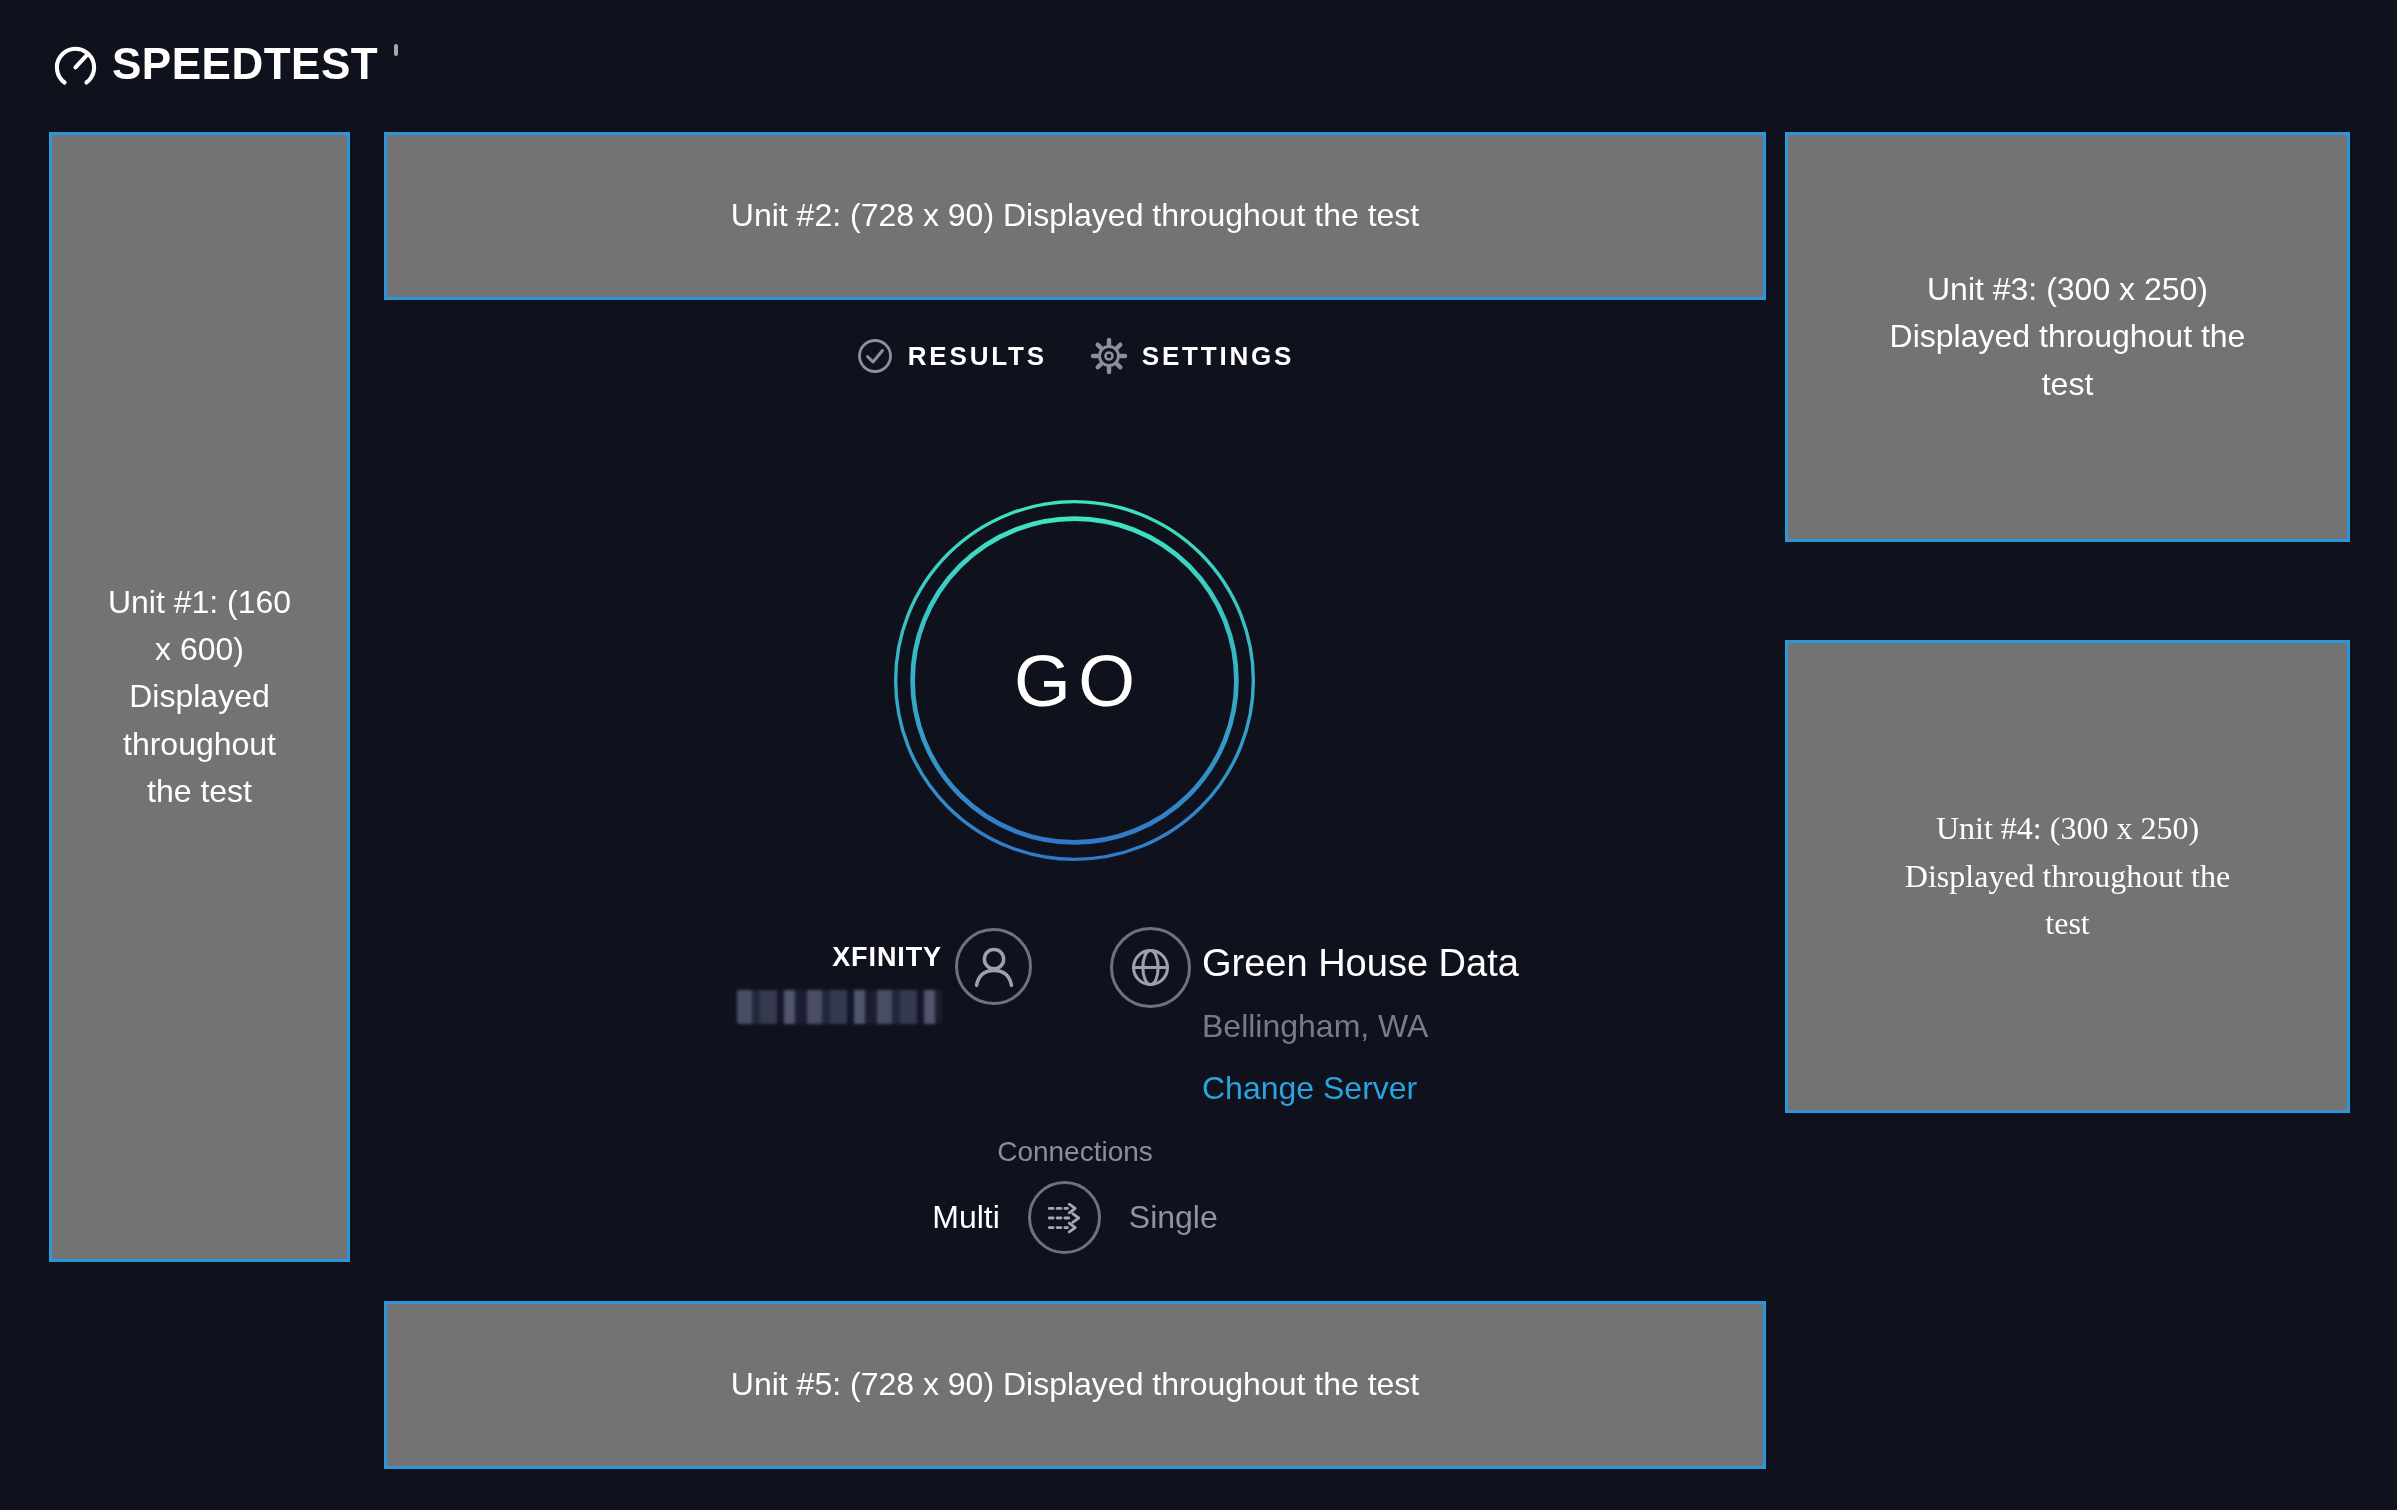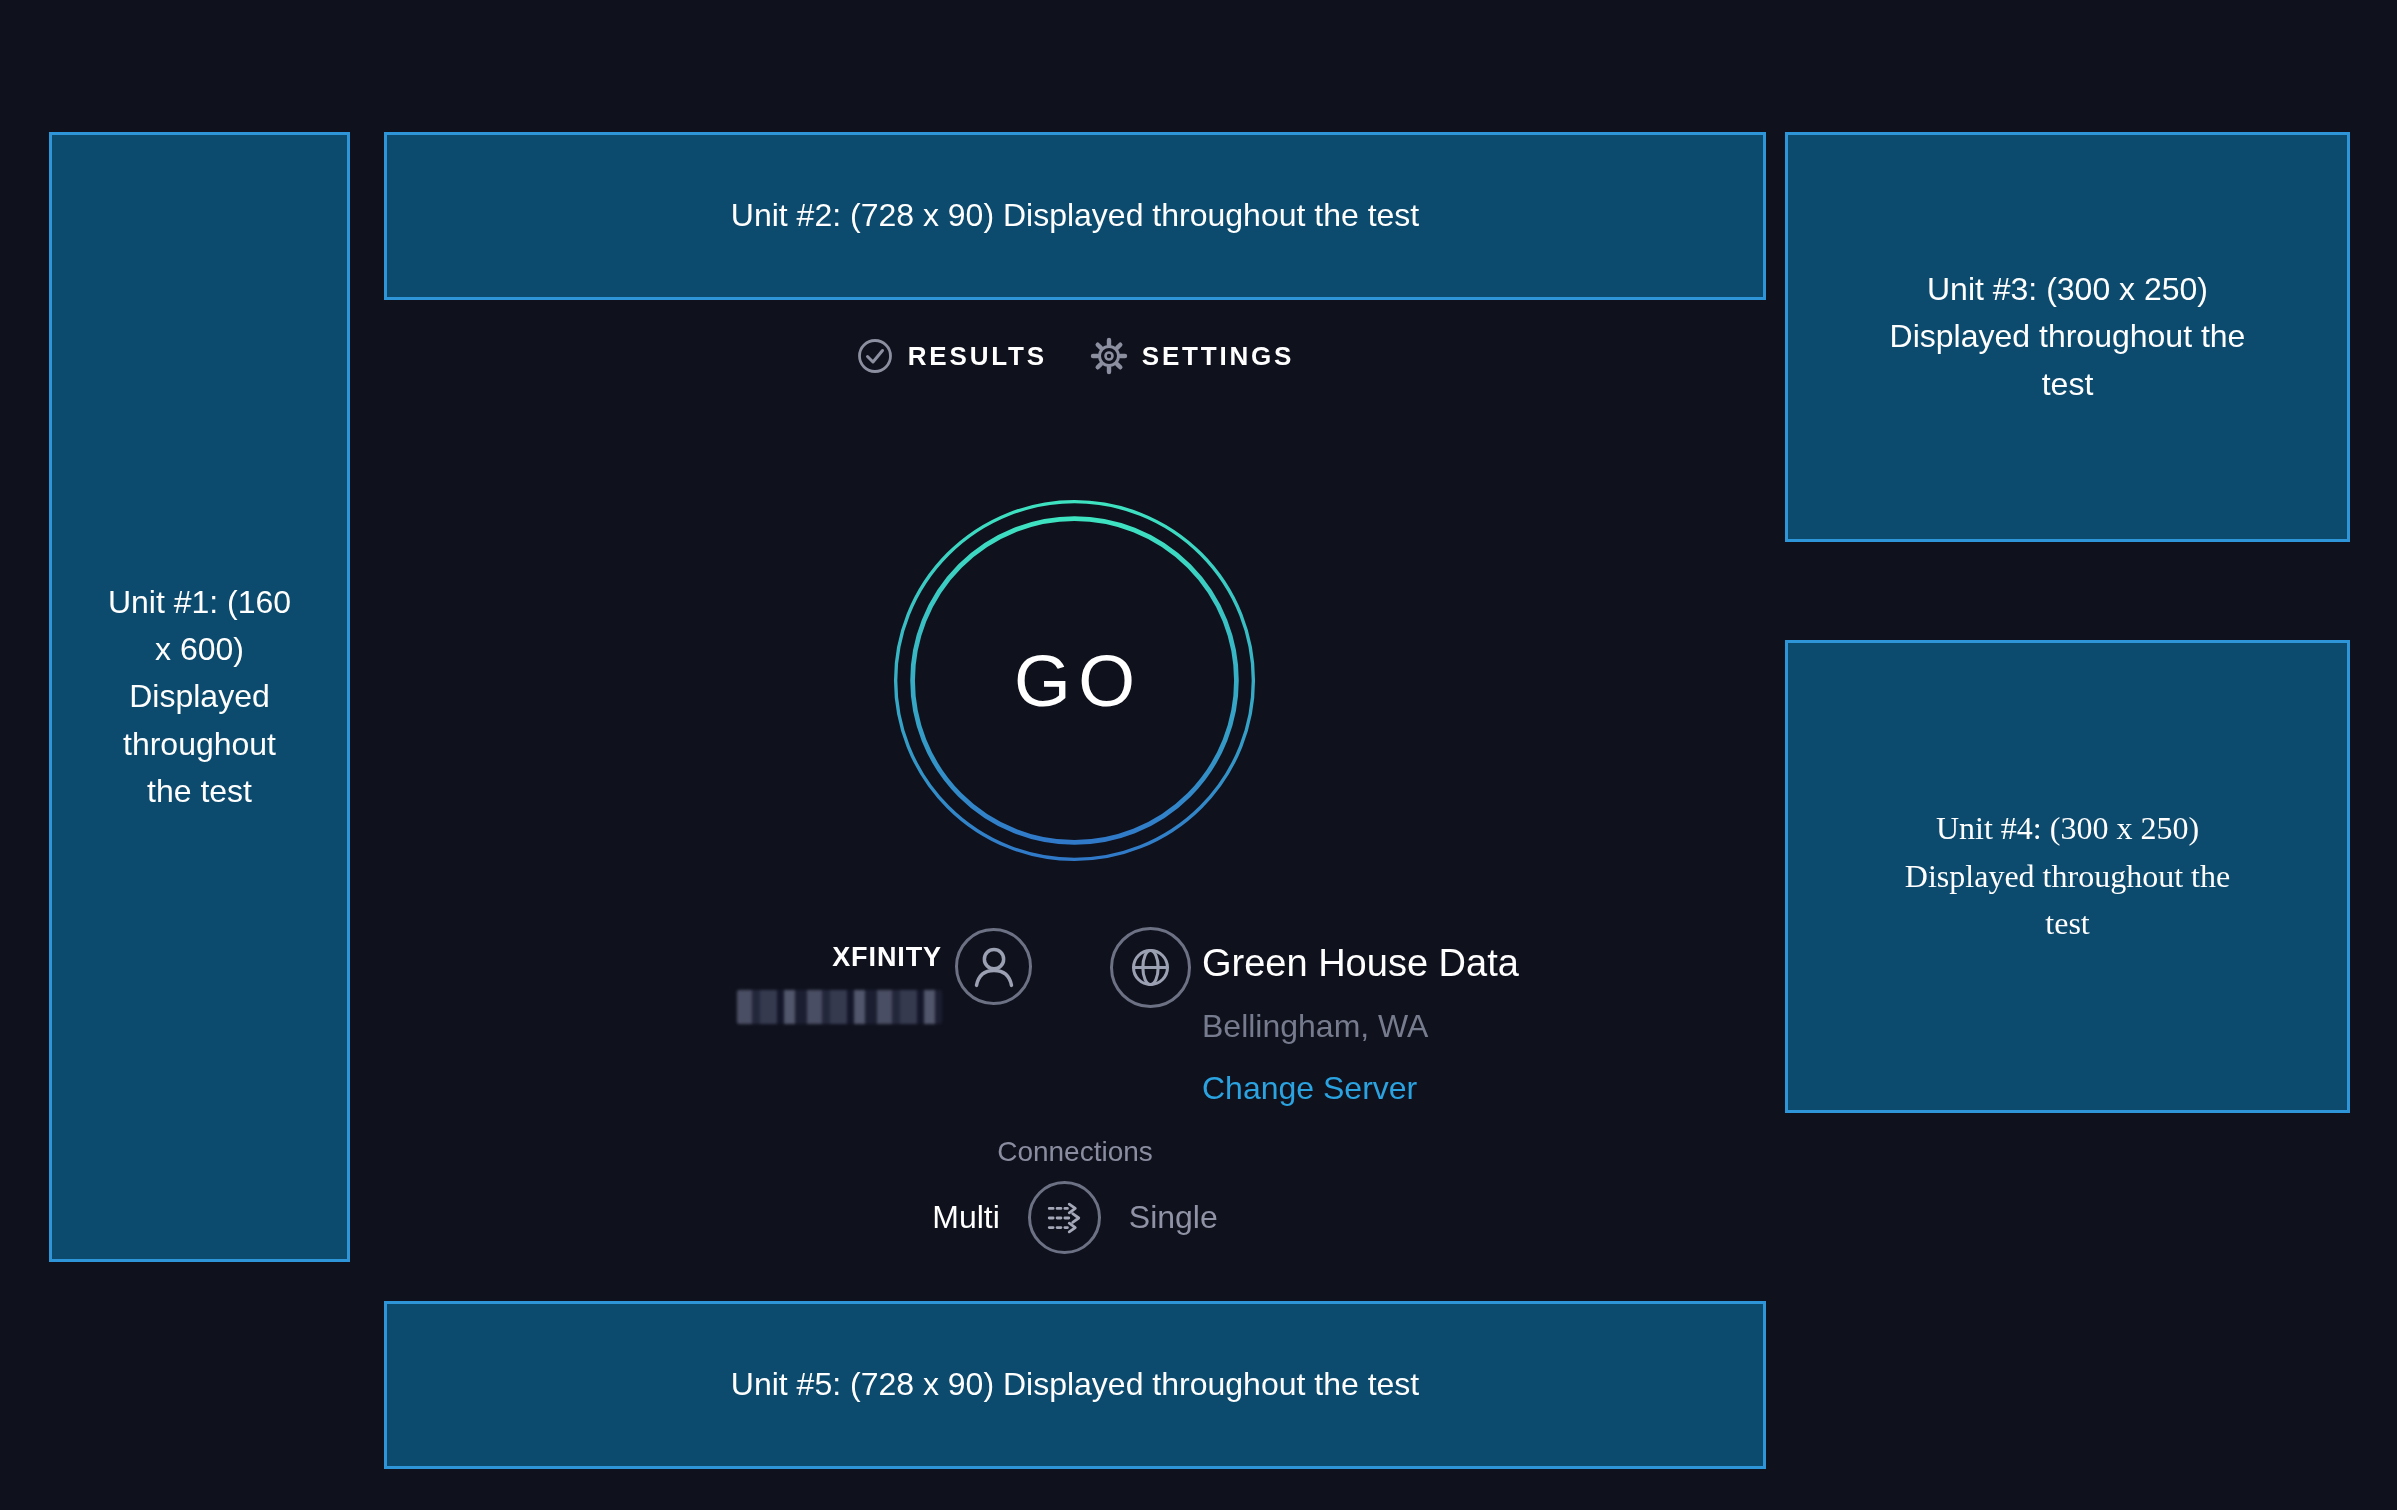--- a/index.html
+++ b/index.html
@@ -16,21 +16,21 @@
   .logo svg { width:47px; height:47px; }
   .logo-text { font-size:44px; font-weight:bold; letter-spacing:0.5px; }
   .tm-mark { width:3.8px; height:12.2px; background:#d6d9e2; border-radius:1.9px; margin:-28px 0 0 2.8px; opacity:.75; }
   .nav { position:absolute; right:53px; top:0; height:128px; display:flex; align-items:center; gap:62px; }
   .nav a { color:#fff; text-decoration:none; font-size:30px; cursor:pointer; white-space:nowrap; }
   .login { display:flex; align-items:center; gap:11.3px; }
   .login svg { width:34px; height:34px; }
 
   
   .ad {
-    position:absolute; background:#0c4a6e; border:3.8px solid #2d95d8;
+    position:absolute; background:#737373; border:3.8px solid #2d95d8;
     display:flex; align-items:center; justify-content:center; text-align:center;
     font-size:32px; line-height:1.48; color:#fff;
   }
   .ad-1 { left:49px;   top:132px;  width:301px;  height:1130px; }
   .ad-1 .ad-text { width:193px; }
   .ad-2 { left:384px;  top:132px;  width:1382px; height:168px; }
   .ad-3 { left:1785px; top:132px;  width:565px;  height:410px; }
   .ad-3 .ad-text { width:369px; }
   .ad-4 { left:1785px; top:640px;  width:565px;  height:473px;font-family:Liberation Serif, serif; }
   .ad-4 .ad-text { width:369px; }
@@ -72,20 +72,28 @@
   .conn-label { position:absolute; left:384px; top:1136px; width:1382px; text-align:center; font-size:28px; color:#8a8da0; }
   .conn-row { position:absolute; left:384px; top:1177px; width:1382px; height:81px; display:flex; align-items:center; justify-content:center; gap:28px; }
   .conn-multi { font-size:32px; color:#fff; cursor:pointer; }
   .conn-single { font-size:32px; color:#9093a5; cursor:pointer; }
   .toggle { width:73px; height:73px; cursor:pointer; }
 </style>
 </head>
 <body>
 
 <div class="header">
+  <div class="logo">
+    <svg viewBox="0 0 48 48">
+      <circle cx="24" cy="27" r="19" fill="none" stroke="#ffffff" stroke-width="4.2" pathLength="100" stroke-dasharray="80 20" stroke-linecap="round" transform="rotate(126 24 27)"></circle>
+      <path d="M24 27 L36 14" fill="none" stroke="#ffffff" stroke-width="4.2" stroke-linecap="round"></path>
+    </svg>
+    <span class="logo-text">SPEEDTEST</span>
+    <span class="tm-mark"></span>
+  </div>
 </div>
 
 <div class="ad ad-1">
     <span class="ad-text">Unit #1: (160 x 600) Displayed throughout the test</span>
   </div>
 <div class="ad ad-2">
     <span class="ad-text">Unit #2: (728 x 90) Displayed throughout the test</span>
   </div>
 <div class="ad ad-3">
     <span class="ad-text">Unit #3: (300 x 250) Displayed throughout the test</span>

